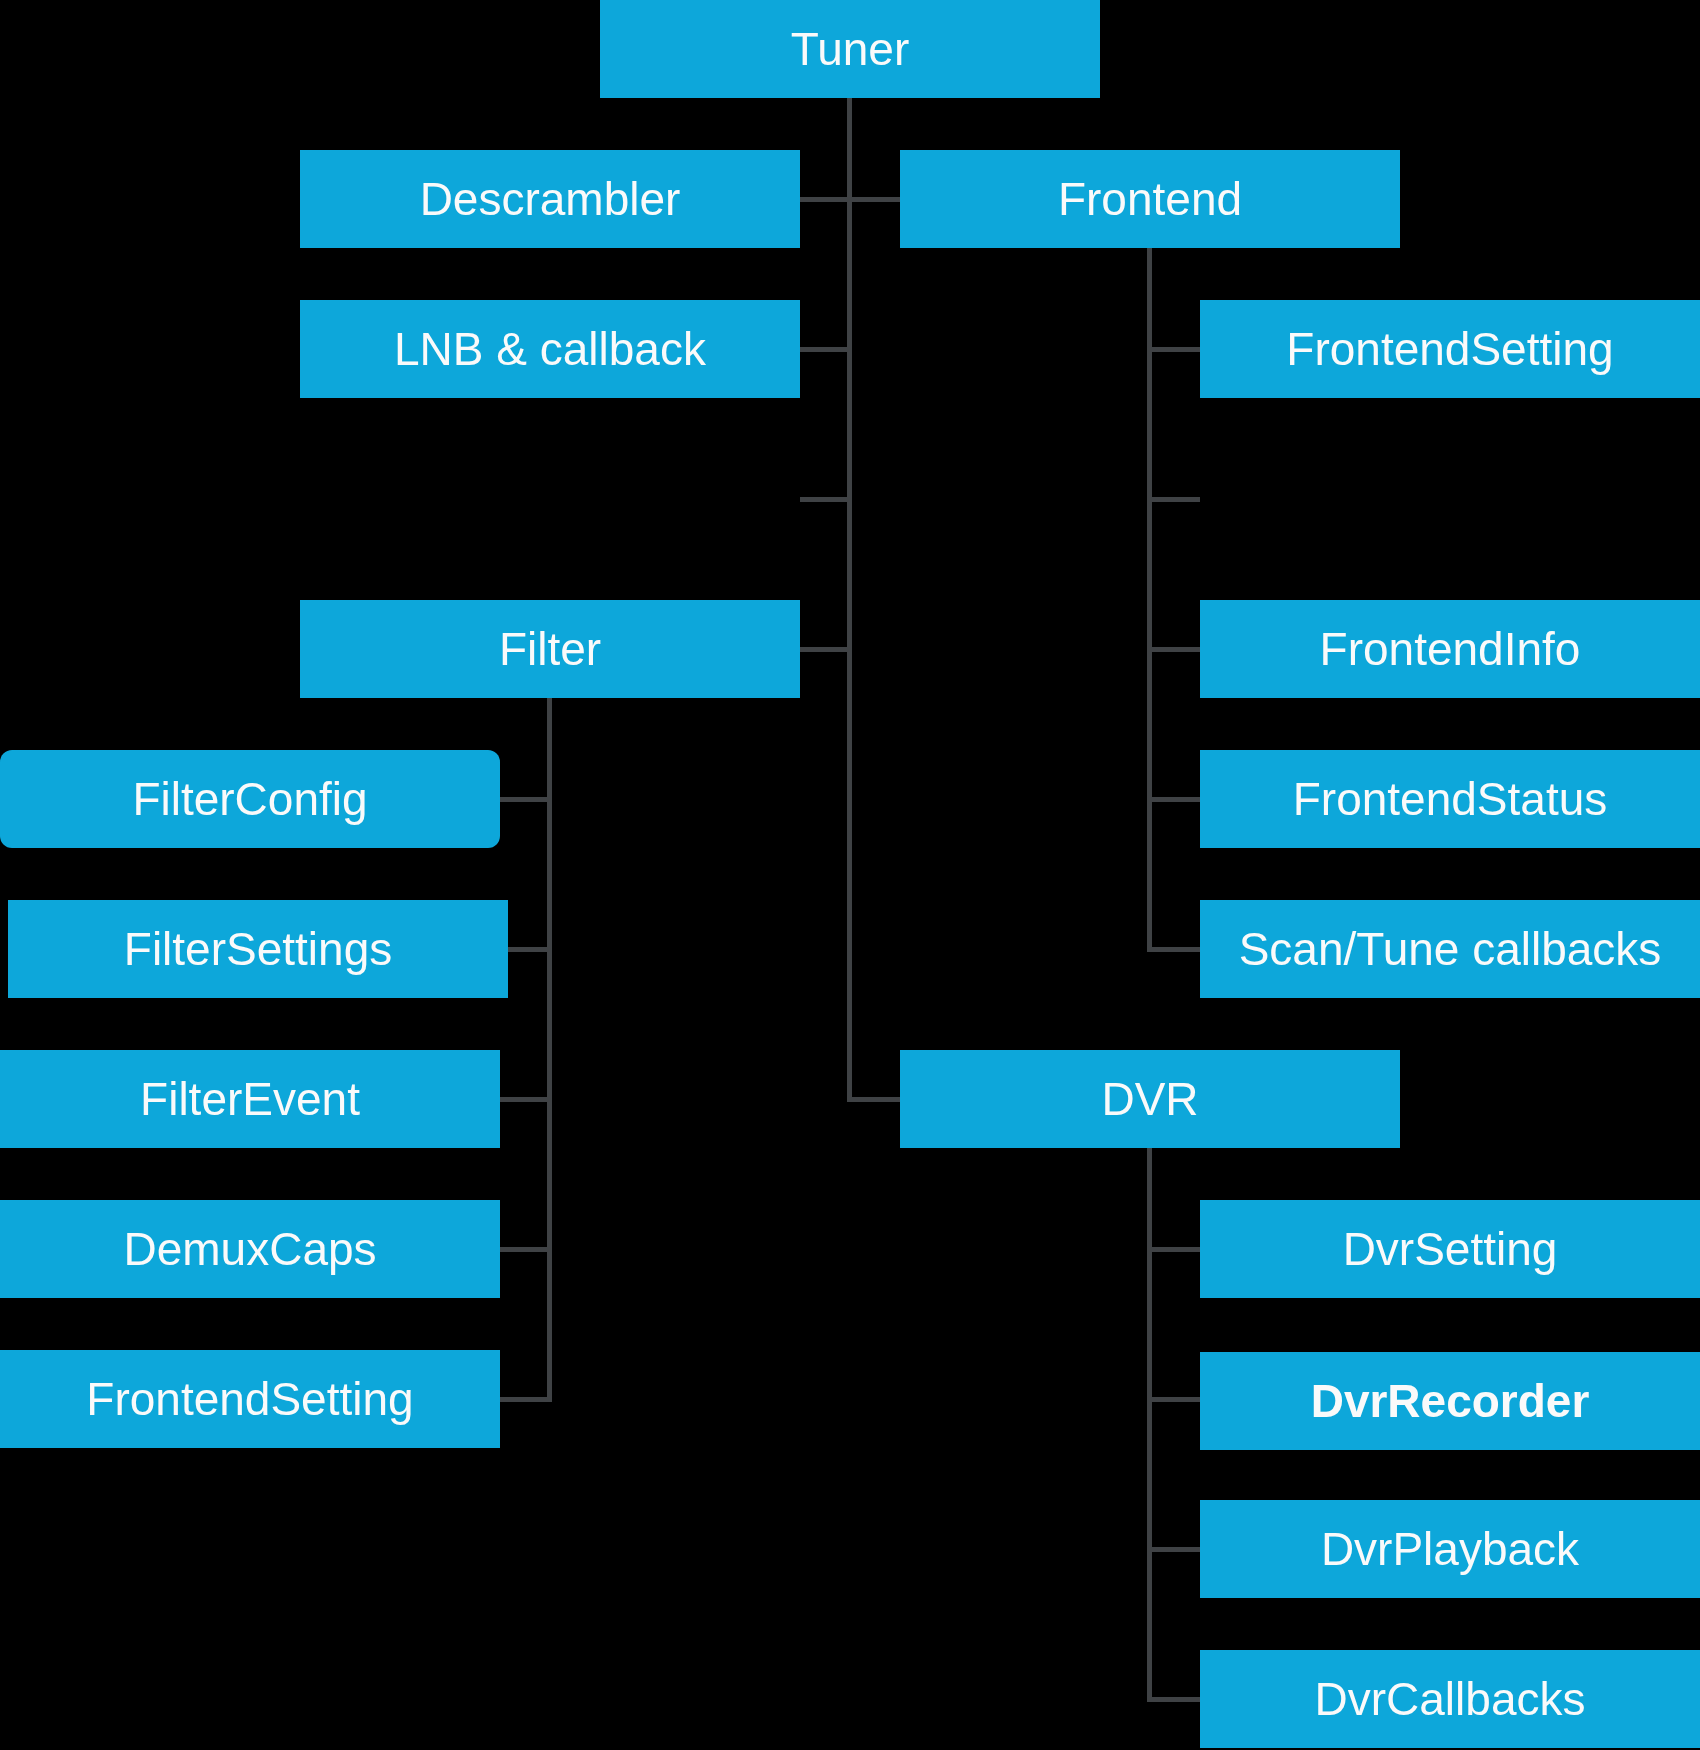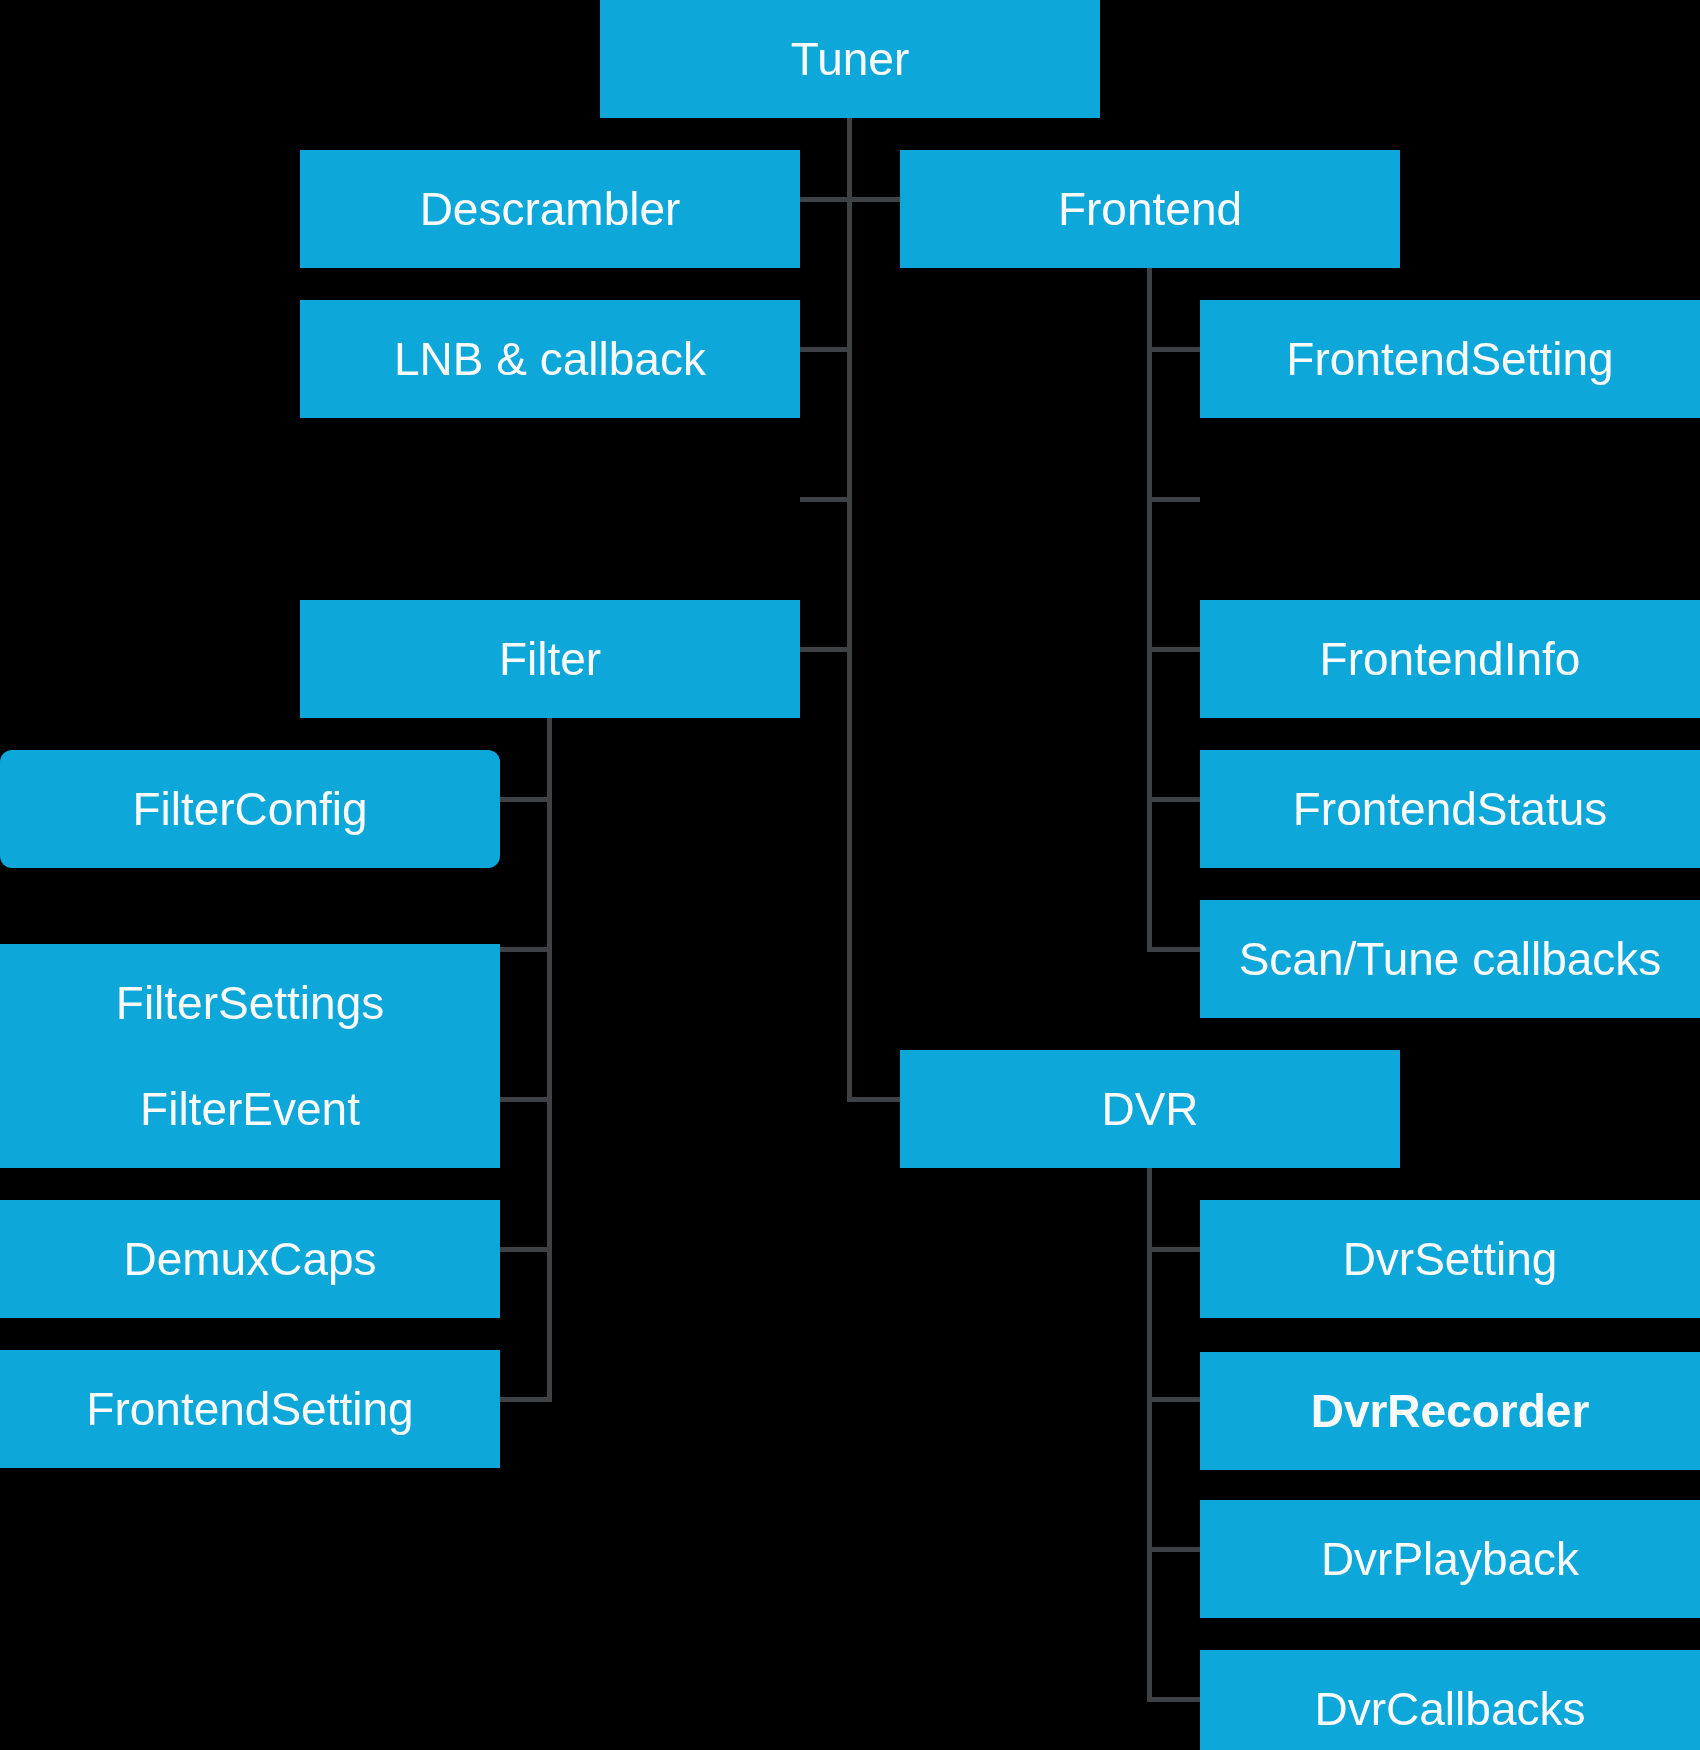--- a/index.html
+++ b/index.html
@@ -11,21 +11,21 @@
     position: relative;
     width: 1700px;
     height: 1750px;
     background: var(--bg, #000000);
     overflow: hidden;
     font-family: "Liberation Sans", "DejaVu Sans", sans-serif;
   }
   .node {
     position: absolute;
     width: 500px;
-    height: 118px;
+    height: 98px;
     background: var(--node-fill, #0da7da);
     color: var(--text, #fafafa);
     display: flex;
     align-items: center;
     justify-content: center;
     font-size: 46px;
     font-weight: 400;
     white-space: nowrap;
     z-index: 2;
   }
@@ -72,21 +72,21 @@
   <div class="node" style="left:600px;  top:0px;">Tuner</div>
 
   <div class="node" style="left:300px;  top:150px;">Descrambler</div>
   <div class="node" style="left:300px;  top:300px;">LNB &amp; callback</div>
   <div class="node" style="left:300px;  top:600px;">Filter</div>
 
   <div class="node" style="left:900px;  top:150px;">Frontend</div>
   <div class="node" style="left:900px;  top:1050px;">DVR</div>
 
   <div class="node" style="left:0px;    top:750px;border-radius:12px;">FilterConfig</div>
-  <div class="node" style="left:0px;    top:900px;margin-top:44px;">FilterSettings</div>
+  <div class="node" style="left:8px;    top:900px;">FilterSettings</div>
   <div class="node" style="left:0px;    top:1050px;">FilterEvent</div>
   <div class="node" style="left:0px;    top:1200px;">DemuxCaps</div>
   <div class="node" style="left:0px;    top:1350px;">FrontendSetting</div>
 
   <div class="node" style="left:1200px; top:300px;">FrontendSetting</div>
   <div class="node" style="left:1200px; top:600px;">FrontendInfo</div>
   <div class="node" style="left:1200px; top:750px;">FrontendStatus</div>
   <div class="node" style="left:1200px; top:900px;">Scan/Tune callbacks</div>
 
   <div class="node" style="left:1200px; top:1200px;">DvrSetting</div>

